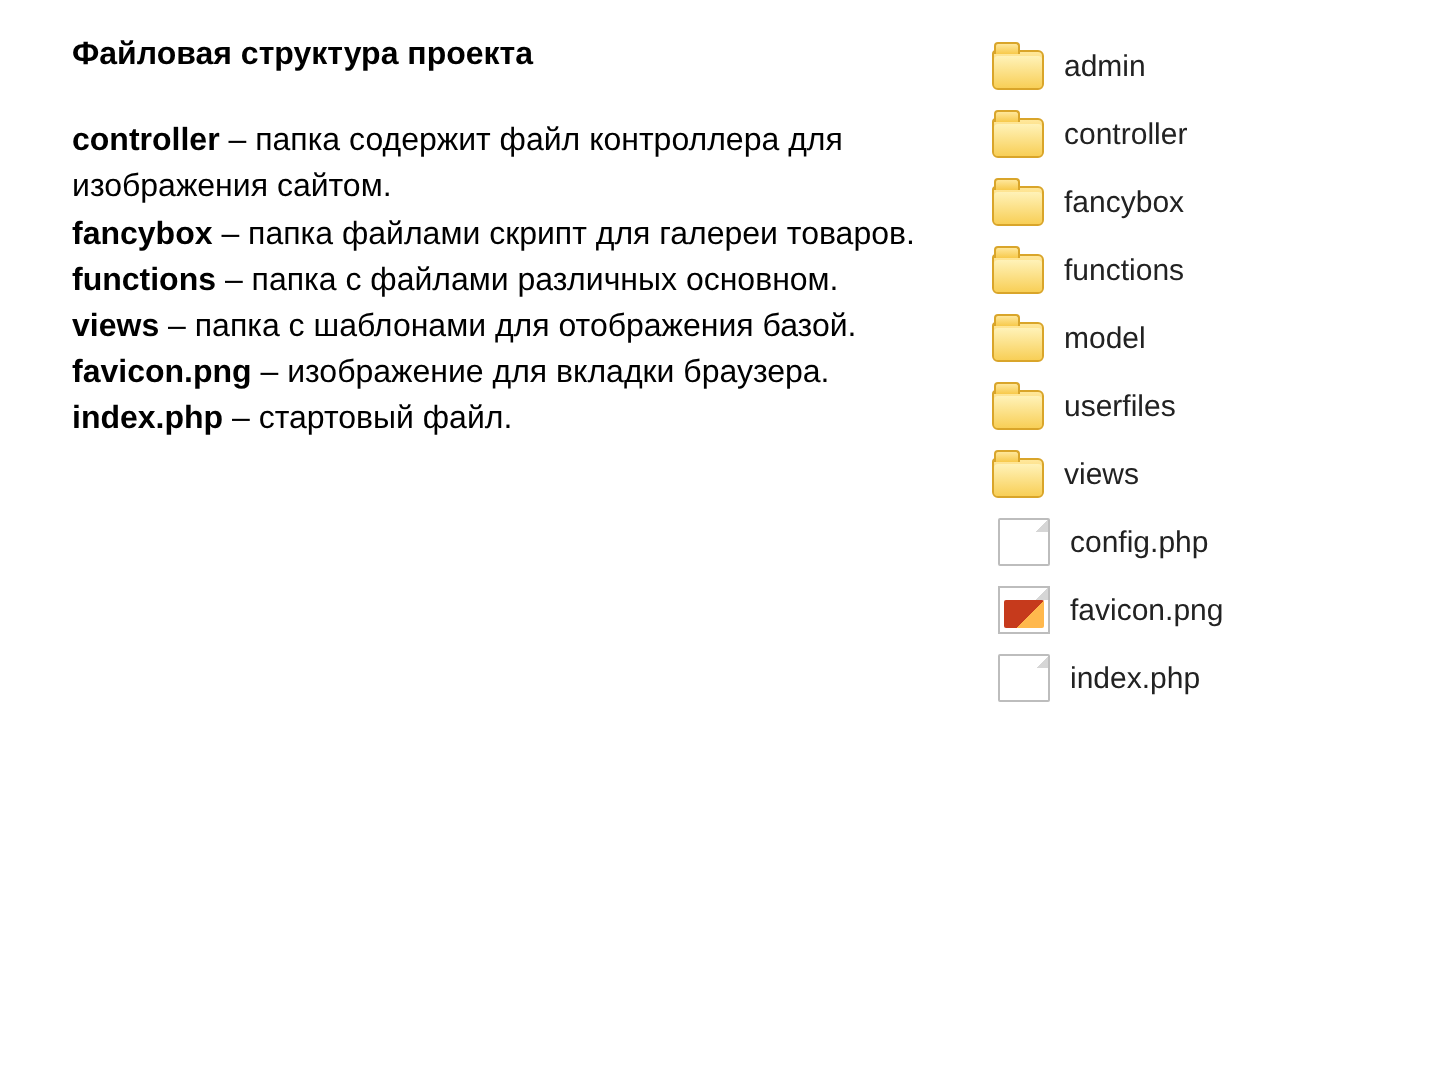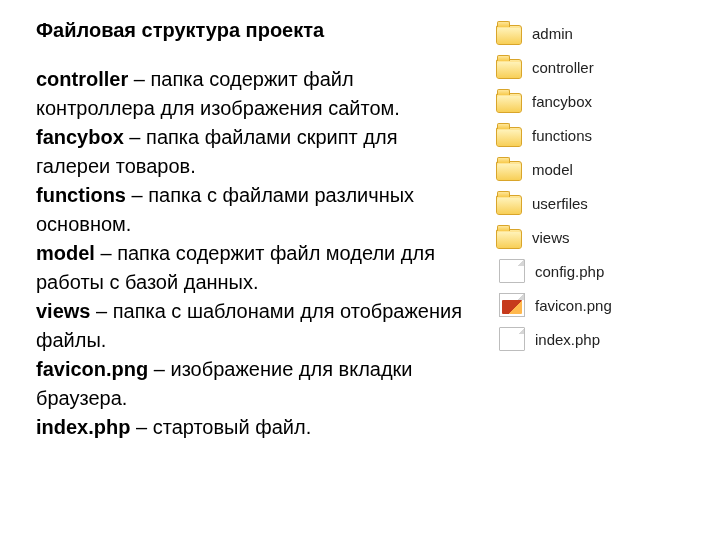--- a/index.html
+++ b/index.html
@@ -14,21 +14,21 @@
     overflow: hidden;
   }
   .page {
     display: flex;
     padding: 16px 20px 16px 36px;
     gap: 16px;
     height: 100%;
   }
   .text-col {
     flex: 1;
-    font-size: 20px;
+    font-size: 16px;
     line-height: 1.45;
     max-width: 440px;
   }
   .heading {
     font-weight: bold;
     margin-bottom: 20px;
   }
   .entry {
     margin-bottom: 0;
   }
@@ -129,24 +129,21 @@
     <div class="entry">
       <span class="name">controller</span><span> – папка содержит файл контроллера для изображения сайтом.</span>
     </div>
     <div class="entry">
       <span class="name">fancybox</span><span> – папка файлами скрипт для галереи товаров.</span>
     </div>
     <div class="entry">
       <span class="name">functions</span><span> – папка с файлами различных основном.</span>
     </div>
     <div class="entry">
-      <span class="name">model</span><span> – папка содержит файл модели для работы с базой данных.</span>
-    </div>
-    <div class="entry">
-      <span class="name">views</span><span> – папка с шаблонами для отображения файлы.</span>
+      <span class="name">views</span><span> – папка с шаблонами для отображения базой.</span>
     </div>
     <div class="entry">
       <span class="name">favicon.png</span><span> – изображение для вкладки браузера.</span>
     </div>
     <div class="entry">
       <span class="name">index.php</span><span> – стартовый файл.</span>
     </div>
   </div>
 
   <div class="file-col">

